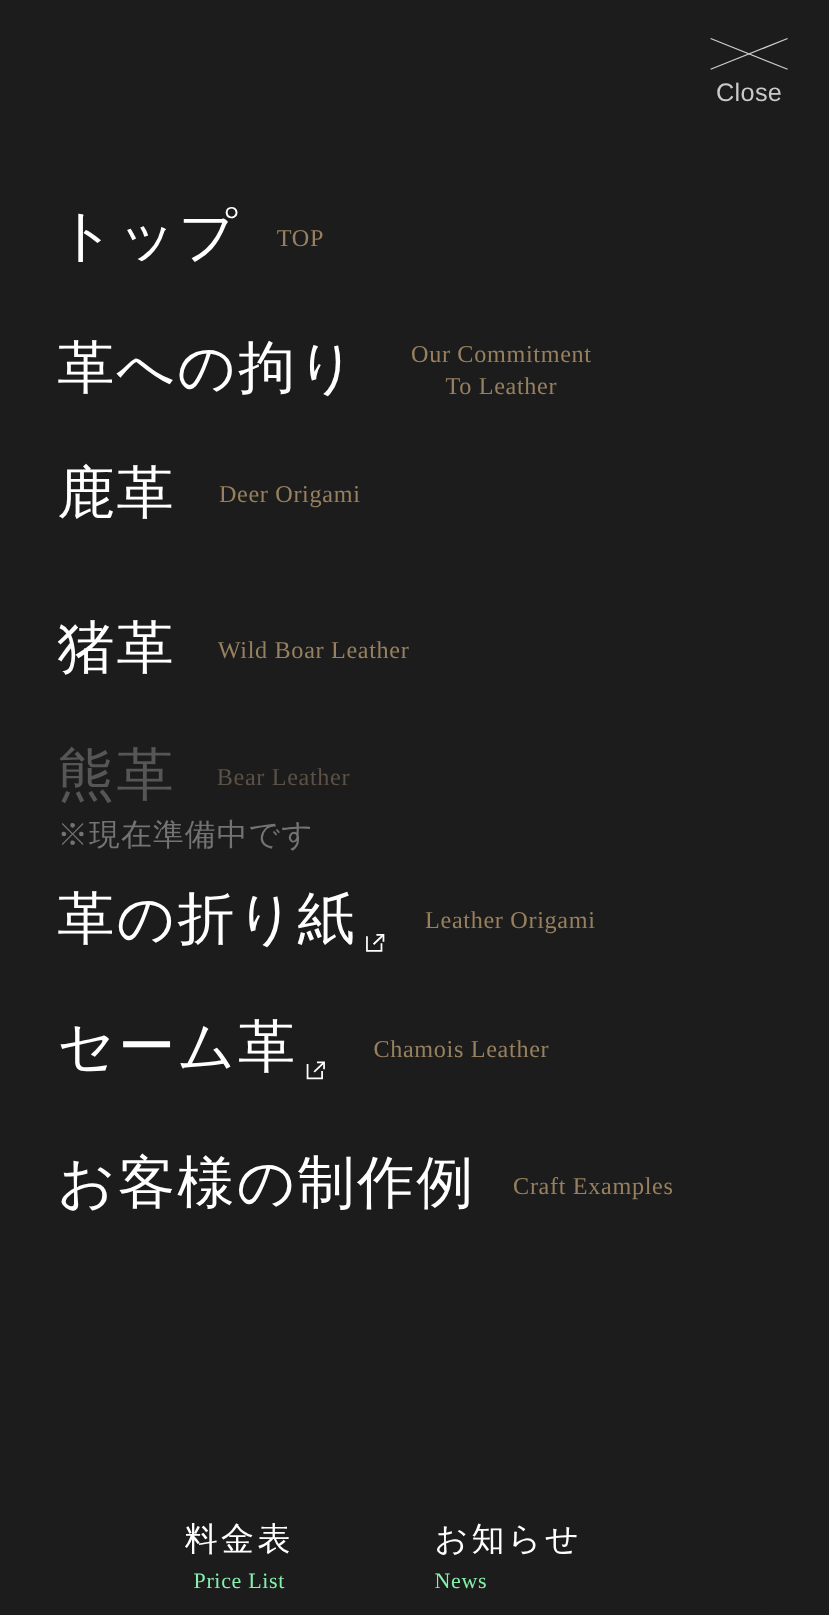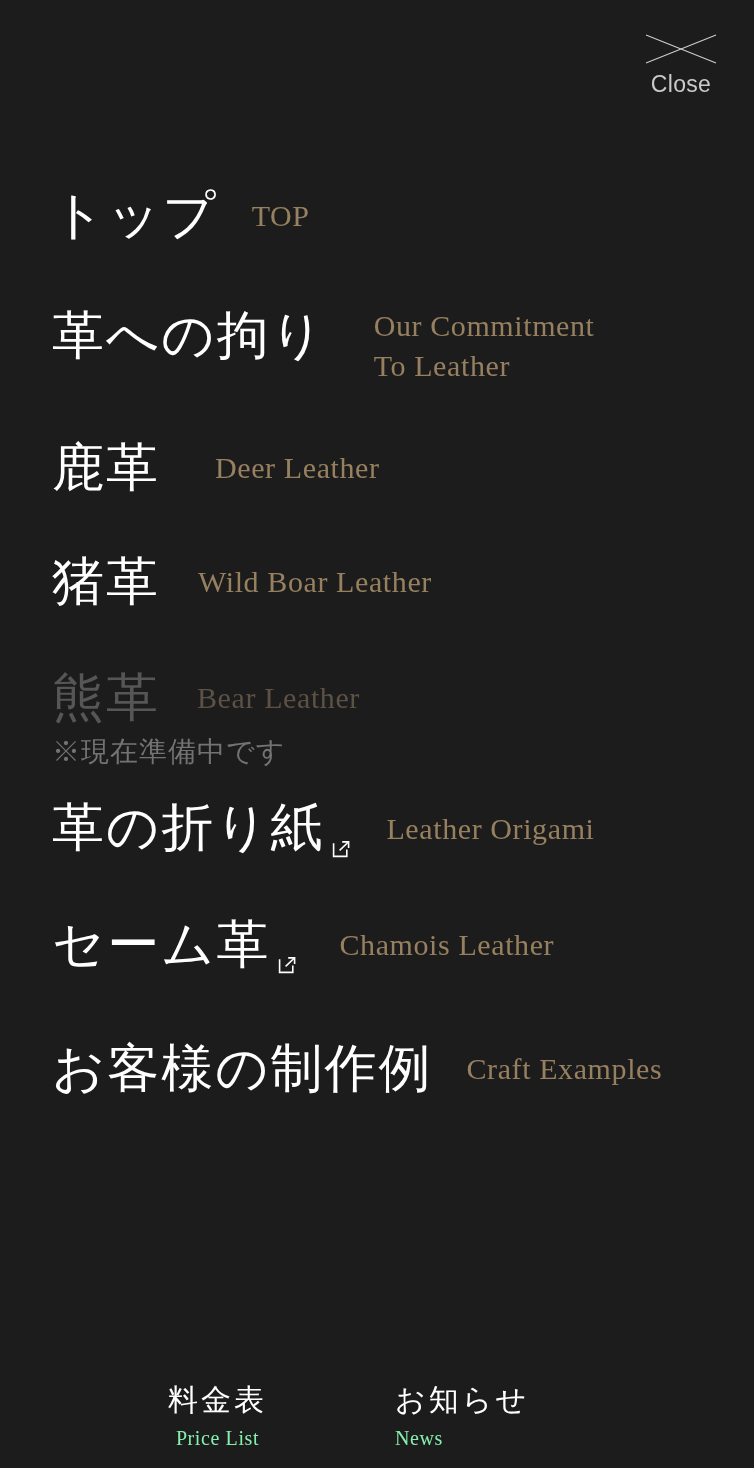--- a/index.html
+++ b/index.html
@@ -72,43 +72,44 @@
 
   .nav-ja {
     font-size: 52px;
     line-height: 1.16;
     color: #ffffff;
     white-space: nowrap;
     letter-spacing: 2px;
     font-weight: 400;
   }
   .nav-en {
-    font-size: 30px;
+    font-size: 22px;
     line-height: 1.32;
     color: #97805f;
     white-space: pre-line;
     letter-spacing: 0.6px;
     margin-left: 26px;
     align-self: center;
+    text-align: center;
   }
 
   
   .nav-item[data-key="top"] .nav-en { margin-left: 34px; }
   .nav-item[data-key="commitment"] .nav-en { margin-left: 48px; align-self: center; }
   .nav-item[data-key="deer"] .nav-en { margin-left: 39px; }
   .nav-item[data-key="boar"] .nav-en { margin-left: 38px; }
   .nav-item[data-key="bear"] .nav-en { margin-left: 37px; }
   .nav-item[data-key="origami"] .nav-en { margin-left: 34px; }
   .nav-item[data-key="chamois"] .nav-en { margin-left: 41px; }
   .nav-item[data-key="craft"] .nav-en { margin-left: 34px; }
 
   
   .nav-item[data-key="top"] { margin-bottom: 60px; }
   .nav-item[data-key="commitment"] { margin-bottom: 52px; }
-  .nav-item[data-key="deer"] { margin-bottom: 54px; gap: 16px; }
+  .nav-item[data-key="deer"] { margin-bottom: 81px; }
   .nav-item[data-key="boar"] { margin-bottom: 56px; }
   .nav-item[data-key="bear"] { margin-bottom: 70px; }
   .nav-item[data-key="origami"] { margin-bottom: 56px; }
   .nav-item[data-key="chamois"] { margin-bottom: 64px; }
 
   
   .nav-item.is-disabled { cursor: default; }
   .nav-item.is-disabled .nav-ja { color: #565656; }
   .nav-item.is-disabled .nav-en { color: #5c5145; }
 
@@ -203,21 +204,21 @@
         <span class="nav-ja-wrap">
           <span class="nav-ja">革への拘り</span>
         </span>
         <span class="nav-en">Our Commitment
 To Leather</span>
       </div>
       <div class="nav-item" data-key="deer">
         <span class="nav-ja-wrap">
           <span class="nav-ja">鹿革</span>
         </span>
-        <span class="nav-en">Deer Leather</span>
+        <span class="nav-en">Deer Origami</span>
       </div>
       <div class="nav-item" data-key="boar">
         <span class="nav-ja-wrap">
           <span class="nav-ja">猪革</span>
         </span>
         <span class="nav-en">Wild Boar Leather</span>
       </div>
       <div class="nav-item is-disabled" data-key="bear">
         <span class="nav-ja-wrap">
           <span class="nav-ja">熊革</span>

